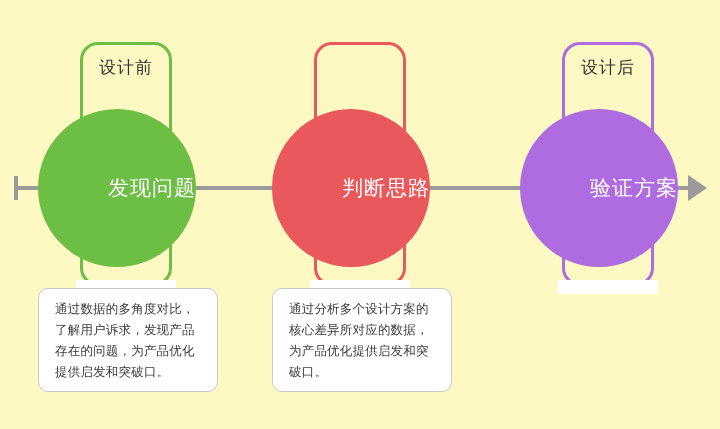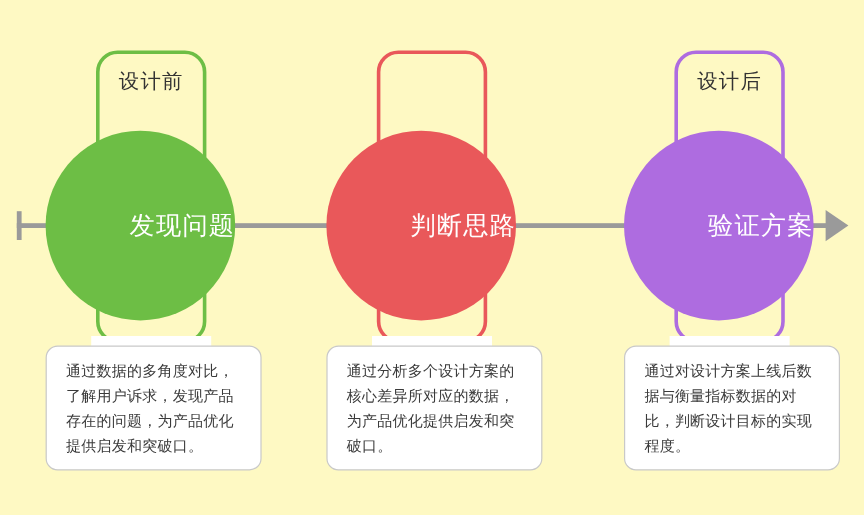--- a/index.html
+++ b/index.html
@@ -173,18 +173,15 @@
     </div>
   </div>
 
   <div class="stage stage-3">
     <div class="pill"></div>
     <div class="phase-label">设计后</div>
     <div class="circle">
       <span class="circle-label">验证方案</span>
     </div>
     <div class="pill-mask"></div>
-    <div class="desc-card">
-      <div class="desc-text">通过对设计方案上线后数据与衡量指标数据的对比，判断设计目标的实现程度。</div>
-    </div>
   </div>
 
 </div>
 
 </body></html>

